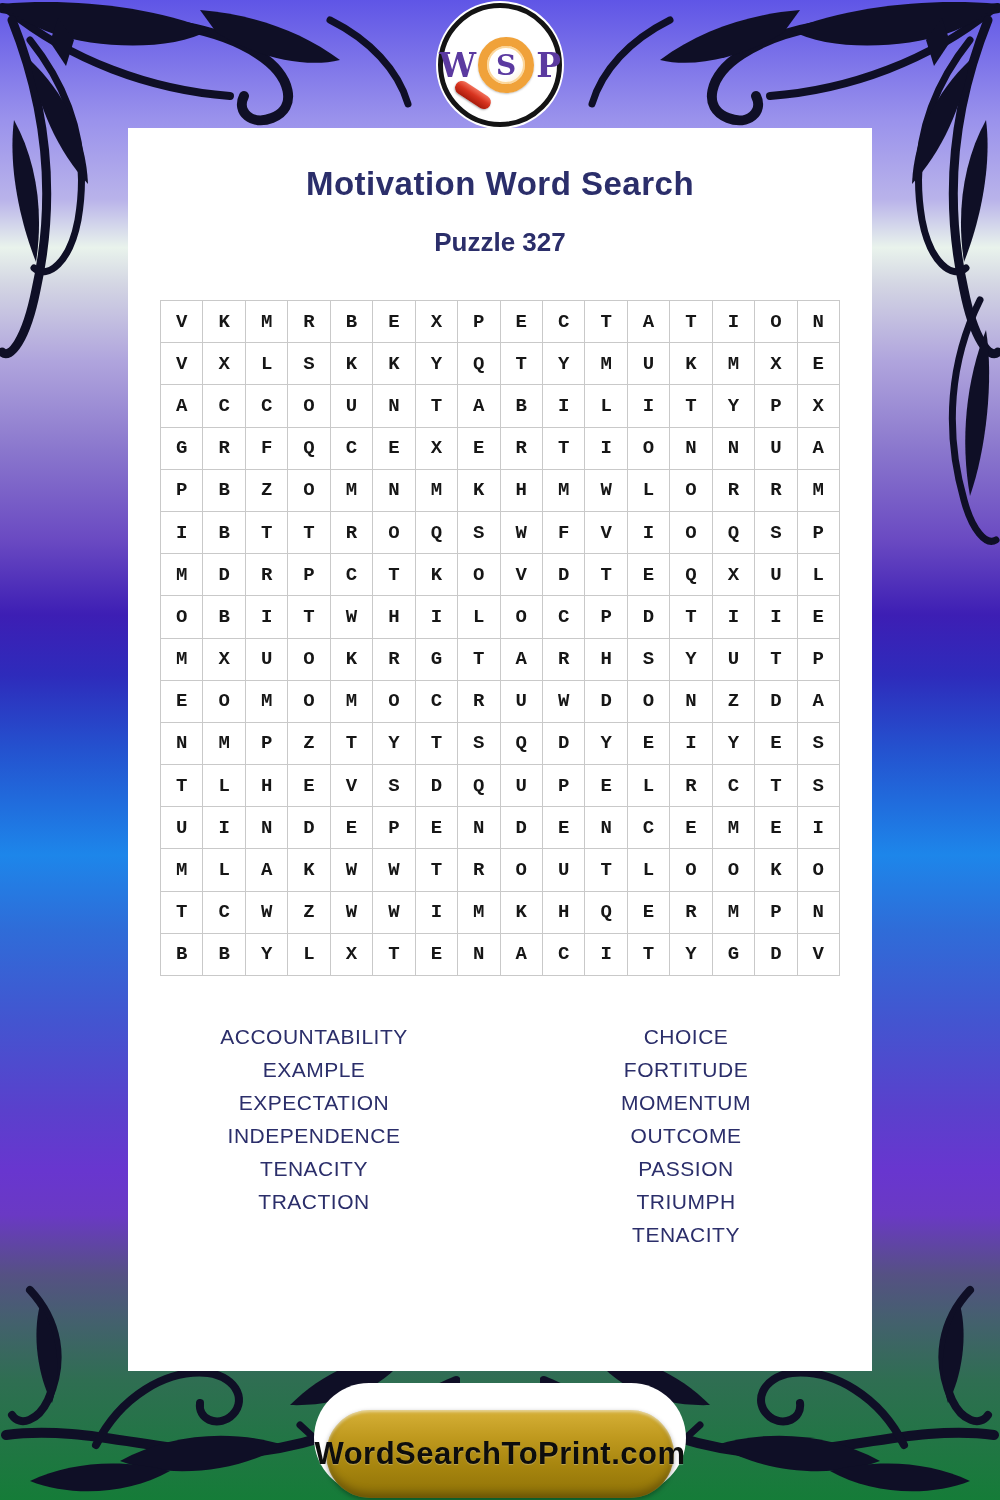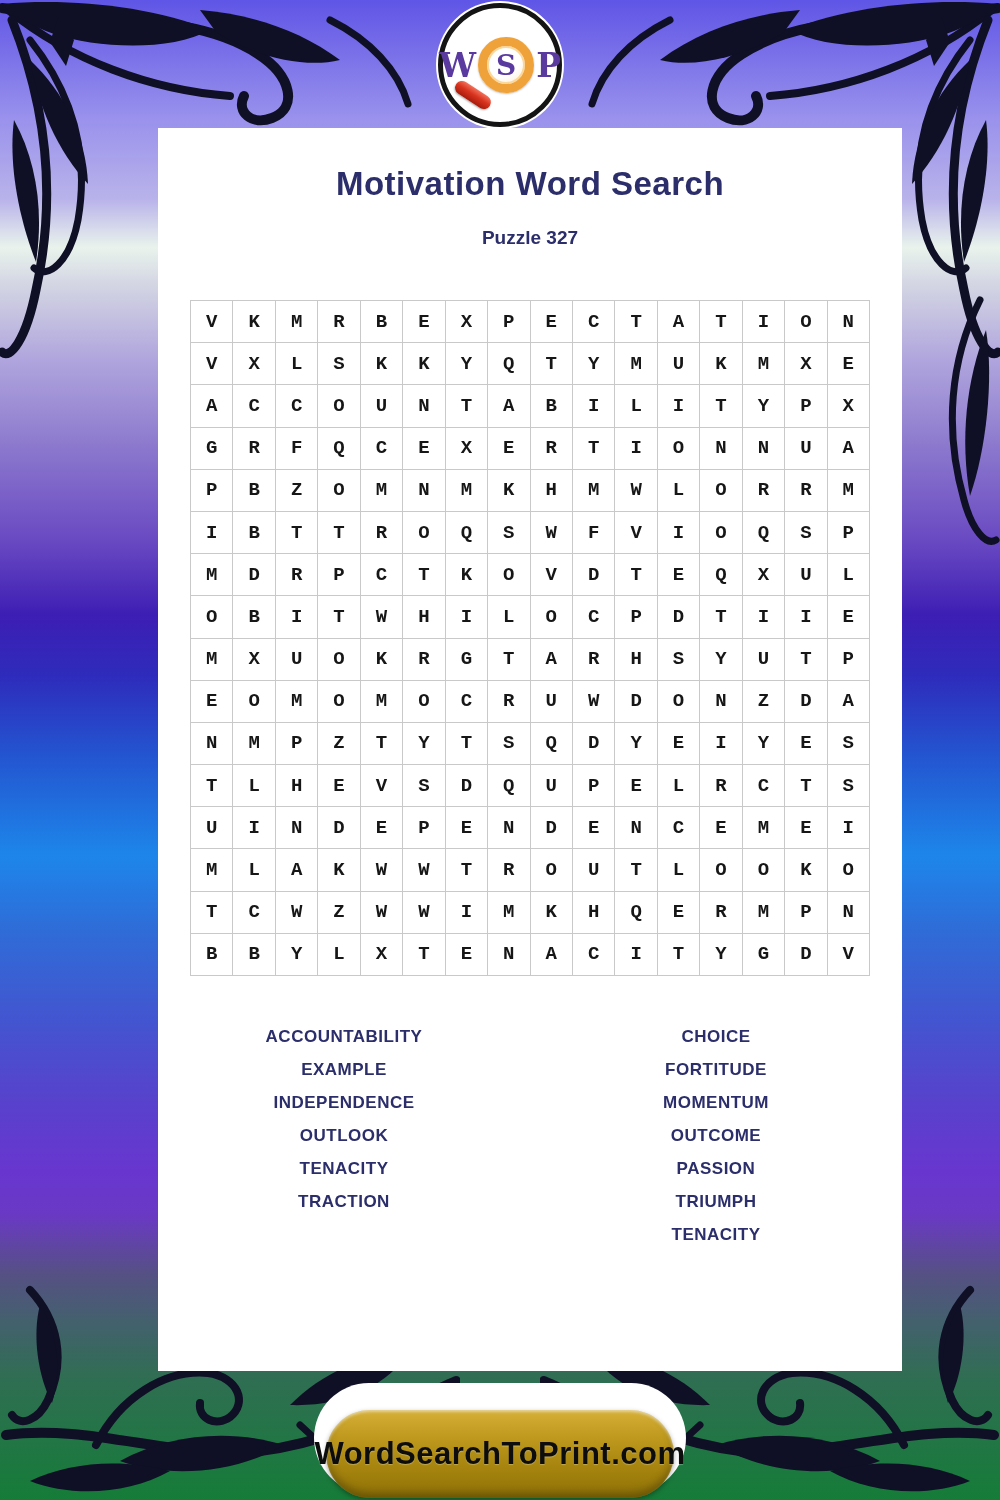--- a/index.html
+++ b/index.html
@@ -11,38 +11,38 @@
       #b0a5dd 24%, #8a77cd 30%, #6a4ac2 36%, #3d1eb4 41%, #2e2bbb 45%,
       #2452cf 50%, #1d86ea 57%, #2f6cd8 62%, #4355d0 68%, #5a40cc 74%,
       #6836cf 78%, #6a39c4 81%, #555183 85%, #44606e 88%, #2f6e52 92%, #157c38 100%);
   }
   .flourish{position:absolute;z-index:1;}
   .fl-tl{top:0;left:0;width:430px;height:560px;}
   .fl-tr{top:0;right:0;width:430px;height:560px;transform:scaleX(-1);}
   .fl-bl{bottom:0;left:0;width:460px;height:215px;}
   .fl-br{bottom:0;right:0;width:460px;height:215px;transform:scaleX(-1);}
 
-  .card{position:absolute;left:128px;top:128px;width:744px;height:1243px;background:#ffffff;z-index:2;margin-left:30px;}
+  .card{position:absolute;left:128px;top:128px;width:744px;height:1243px;background:#ffffff;z-index:2;}
 
   .title{position:absolute;top:37px;left:0;width:100%;text-align:center;
     font-size:33px;font-weight:bold;color:#2b2e6a;letter-spacing:.5px;}
   .subtitle{position:absolute;top:99px;left:0;width:100%;text-align:center;
-    font-size:19px;font-weight:bold;color:#2b2e6a;}
+    font-size:26px;font-weight:bold;color:#2b2e6a;}
 
   .grid{position:absolute;left:32px;top:172px;width:680px;height:676px;
     display:grid;grid-template-columns:repeat(16,1fr);grid-template-rows:repeat(16,1fr);
     border-top:1px solid #c9c9c9;border-left:1px solid #c9c9c9;box-sizing:border-box;background:#fff;}
   .cell{border-right:1px solid #c9c9c9;border-bottom:1px solid #c9c9c9;
     display:flex;align-items:center;justify-content:center;
     font-family:"Liberation Mono","DejaVu Sans Mono",monospace;font-weight:bold;
     font-size:19px;color:#161616;}
 
   .words{position:absolute;left:0;top:892px;width:744px;display:flex;}
   .word-col{flex:1;text-align:center;}
-  .word{font-size:17px;font-weight:bold;color:#2b2e6a;line-height:33px;letter-spacing:.5px;}
+  .word{font-size:21px;font-weight:normal;color:#2b2e6a;line-height:33px;letter-spacing:.5px;}
 
   .logo{position:absolute;left:438px;top:3px;width:124px;height:124px;z-index:5;
     background:#ffffff;border:5px solid #141414;border-radius:50%;box-sizing:border-box;
     display:flex;align-items:center;justify-content:center;
     box-shadow:0 0 0 2px #ffffff;}
   .logo-inner{display:flex;align-items:center;gap:2px;font-family:"DejaVu Serif",serif;}
   .logo-letter{font-size:33px;font-weight:bold;color:#5b3aa0;}
   .magnifier{position:relative;width:56px;height:56px;border:9px solid #f0a23a;border-radius:50%;
     box-sizing:border-box;display:flex;align-items:center;justify-content:center;
     background:radial-gradient(circle at 35% 30%, #ffffff 55%, #fbe7c4 100%);
@@ -400,22 +400,22 @@
       <div class="cell">Y</div>
       <div class="cell">G</div>
       <div class="cell">D</div>
       <div class="cell">V</div>
     </div>
 
   <div class="words">
     <div class="word-col">
         <div class="word">ACCOUNTABILITY</div>
         <div class="word">EXAMPLE</div>
+        <div class="word">EXPECTATION</div>
         <div class="word">INDEPENDENCE</div>
-        <div class="word">OUTLOOK</div>
         <div class="word">TENACITY</div>
         <div class="word">TRACTION</div>
       </div>
     <div class="word-col">
         <div class="word">CHOICE</div>
         <div class="word">FORTITUDE</div>
         <div class="word">MOMENTUM</div>
         <div class="word">OUTCOME</div>
         <div class="word">PASSION</div>
         <div class="word">TRIUMPH</div>

